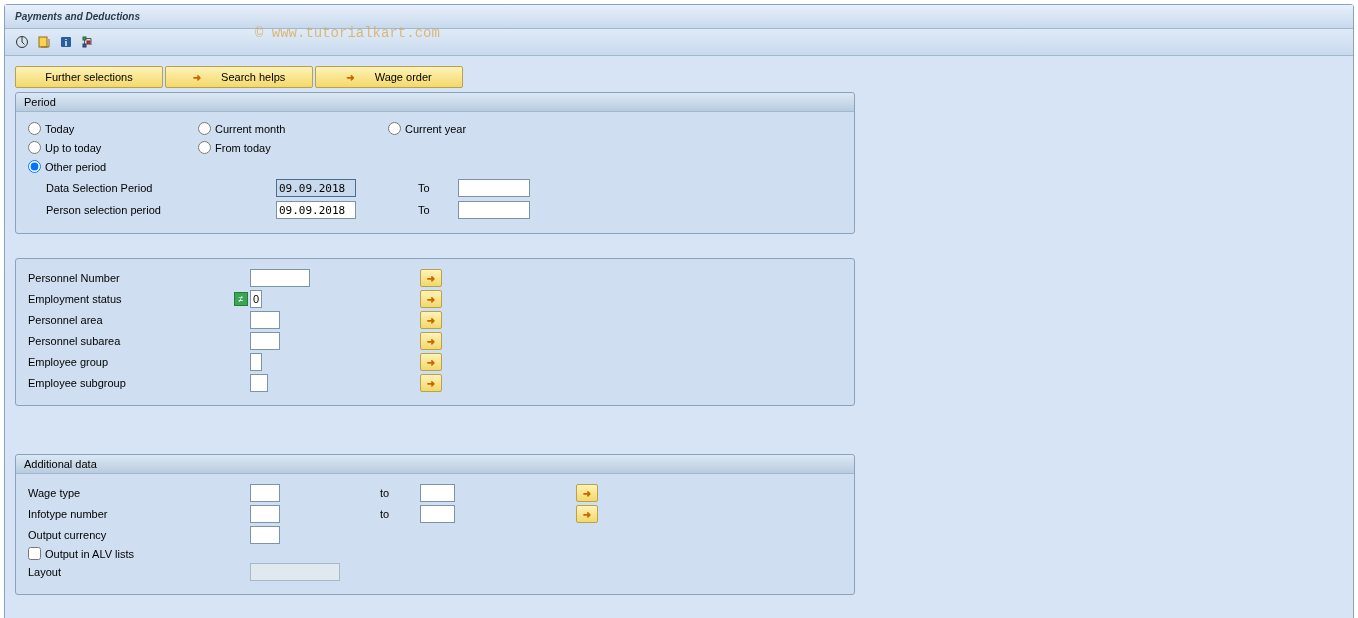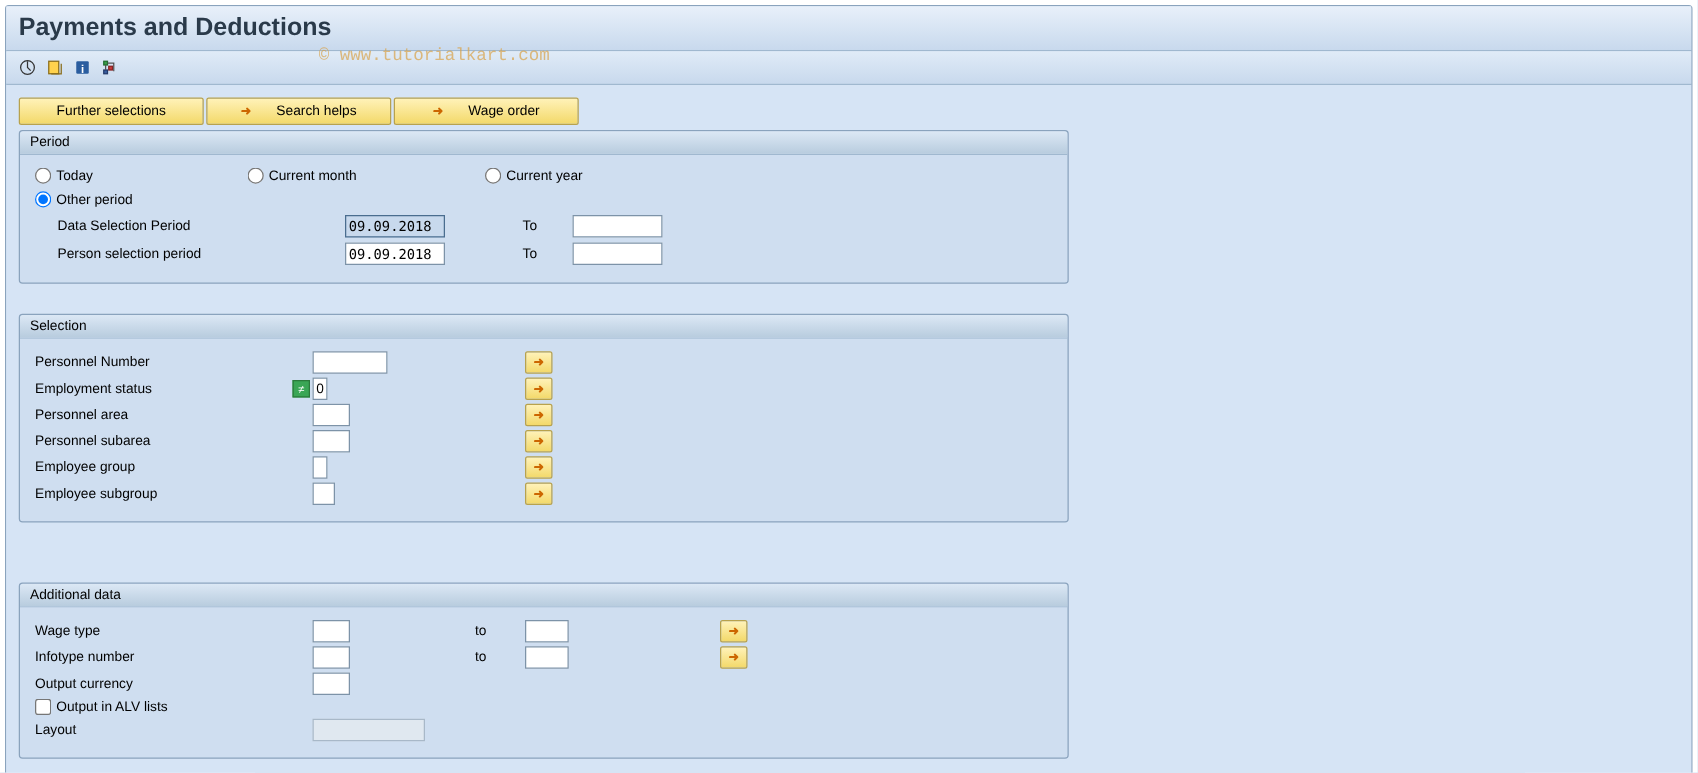--- a/index.html
+++ b/index.html
@@ -15,21 +15,22 @@
       border: 1px solid #8aa3bd;
       margin: 4px;
       background: #d6e4f5;
       border-radius: 3px;
     }
     .title-bar {
       background: linear-gradient(to bottom, #e8f0fa, #c8d9ed);
       padding: 6px 10px;
       border-bottom: 1px solid #a0b8cf;
       font-weight: bold;
-      font-size: 20px;
+      font-style: italic;
+      font-size: 10px;
       color: #2a3a4a;
     }
     .toolbar-strip {
       background: linear-gradient(to bottom, #e0ebf7, #c8d9ed);
       padding: 4px 8px;
       border-bottom: 1px solid #a0b8cf;
       display: flex;
       align-items: center;
       gap: 4px;
       position: relative;
@@ -270,41 +271,50 @@
               <input type="radio" name="period" style="">
               <span>Current month</span>
             </label>
           <label class="radio-cell radio-col3">
               <input type="radio" name="period" style="">
               <span>Current year</span>
             </label>
         </div>
         <div class="radio-row">
           <label class="radio-cell radio-col1">
+              <input type="radio" name="period" style="">
+              <span>Up to today</span>
+            </label>
+          <label class="radio-cell radio-col2">
+              <input type="radio" name="period" style="">
+              <span>From today</span>
+            </label>
+        </div>
+        <div class="radio-row">
+          <label class="radio-cell radio-col1">
               <input type="radio" name="period" checked="" style="">
               <span>Other period</span>
             </label>
         </div>
         <div class="date-row">
           <label>Data Selection Period</label>
           <input class="date-input selected" value="09.09.2018" style="">
           <span class="to-label">To</span>
           <input class="to-input" style="">
         </div>
         <div class="date-row">
           <label>Person selection period</label>
           <input class="date-input" value="09.09.2018" style="">
           <span class="to-label">To</span>
           <input class="to-input" style="">
         </div>
       </div>
     </div>
 
     <div class="group-box">
-      <div class="group-header">Selection</div>
       <div class="group-body">
         <div class="field-row">
           <span class="field-label">Personnel Number</span>
           <input class="field-input w60" style="">
           <span class="multi-btn-wrap"><span class="yellow-arrow-btn">
                 <span class="arrow-right-icon">➜</span>
               </span></span>
         </div>
         <div class="field-row">
           <span class="field-label" style="width:206px">Employment status</span>

